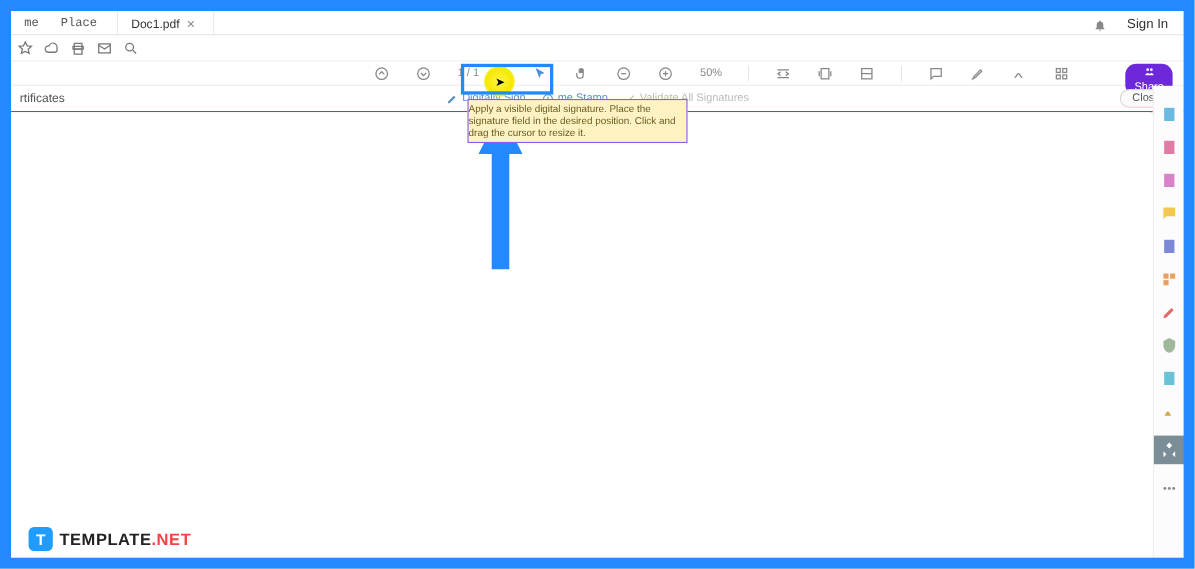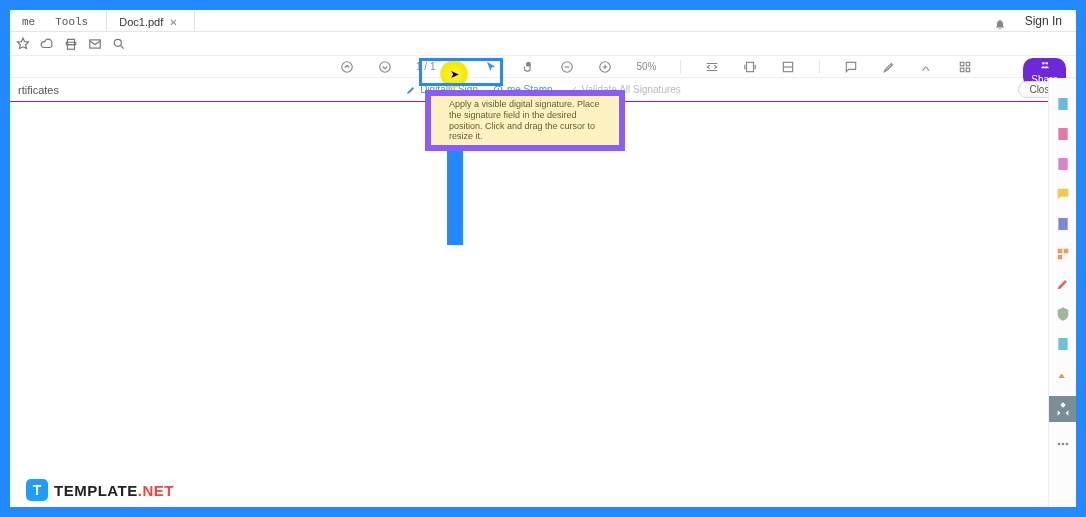--- a/index.html
+++ b/index.html
@@ -36,21 +36,21 @@
 .canvas { position:absolute; top:92px; left:0; right:30px; bottom:0; background:#fff; }
 .right-rail { position:absolute; top:68px; right:0; width:28px; bottom:0; background:#fcfcfc; border-left:1px solid #eee; display:flex; flex-direction:column; align-items:center; gap:14px; padding-top:18px;}
 .rail-ic { width:16px; height:16px; }
 .rail-active { background:#7b8e97; width:28px; height:26px; display:flex; align-items:center; justify-content:center;}
 
 
 .hl-box { position:absolute; top:58px; left:419px; width:84px; height:28px; border:3px solid #2489ff; z-index:50; pointer-events:none;}
 .cursor-glow { position:absolute; top:60px; left:440px; width:28px; height:28px; border-radius:50%; background: radial-gradient(circle, #fff44a 0%, #f5e800 60%, rgba(245,232,0,0) 100%); z-index:45;}
 .cursor-ptr { position:absolute; top:68px; left:450px; z-index:60; color:#000; font-size:11px;}
 
-.tooltip { position:absolute; top:90px; left:425px; background:#fdf3c2; border:6px solid #8b5cf6; font-size:9px; color:#6b5a22; padding:3px 18px; width:200px; z-index:40; line-height:1.2;}
+.tooltip { position:absolute; top:90px; left:425px; background:#fdf3c2; border:1px solid #8b5cf6; font-size:9px; color:#6b5a22; padding:3px 0; width:200px; z-index:40; line-height:1.2;}
 
 .arrow-big { position:absolute; top:100px; left:430px; z-index:30;}
 
 .watermark { position:absolute; bottom:16px; left:26px; display:flex; align-items:center; gap:6px; z-index:100;}
 .wm-badge { width:22px; height:22px; background:#1e9cff; border-radius:5px; display:flex; align-items:center; justify-content:center; color:#fff; font-weight:700; font-size:14px;}
 .wm-text { font-size:15px; font-weight:700; color:#222; letter-spacing:.5px;}
 .wm-text .light { font-weight:700; color:#ef4444;}
 </style>
 </head>
 <body>
@@ -58,21 +58,21 @@
 <div class="app">
   <div class="sign-in">Sign In</div>
   <div class="bell">
     <svg viewBox="0 0 24 24" fill="currentColor">
         <path d="M12 22a2 2 0 0 0 2-2h-4a2 2 0 0 0 2 2zm6-6V11a6 6 0 0 0-5-5.91V4a1 1 0 1 0-2 0v1.09A6 6 0 0 0 6 11v5l-2 2v1h16v-1z"></path>
       </svg>
   </div>
 
   <div class="tabs-row">
     <div class="file-tab">me</div>
-    <div class="file-tab">Tools</div>
+    <div class="file-tab">Place</div>
     <div class="doc-tab">
       <span>Doc1.pdf</span>
       <span class="x">✕</span>
     </div>
   </div>
 
   <div class="quickbar">
     <span class="qicon">
         <svg viewBox="0 0 24 24" fill="none" stroke="currentColor" stroke-width="2">
           <path d="M12 2l2.9 6 6.6.6-5 4.6 1.5 6.5L12 16.8 5.9 19.7 7.5 13.2l-5-4.6 6.6-.6z"></path>

